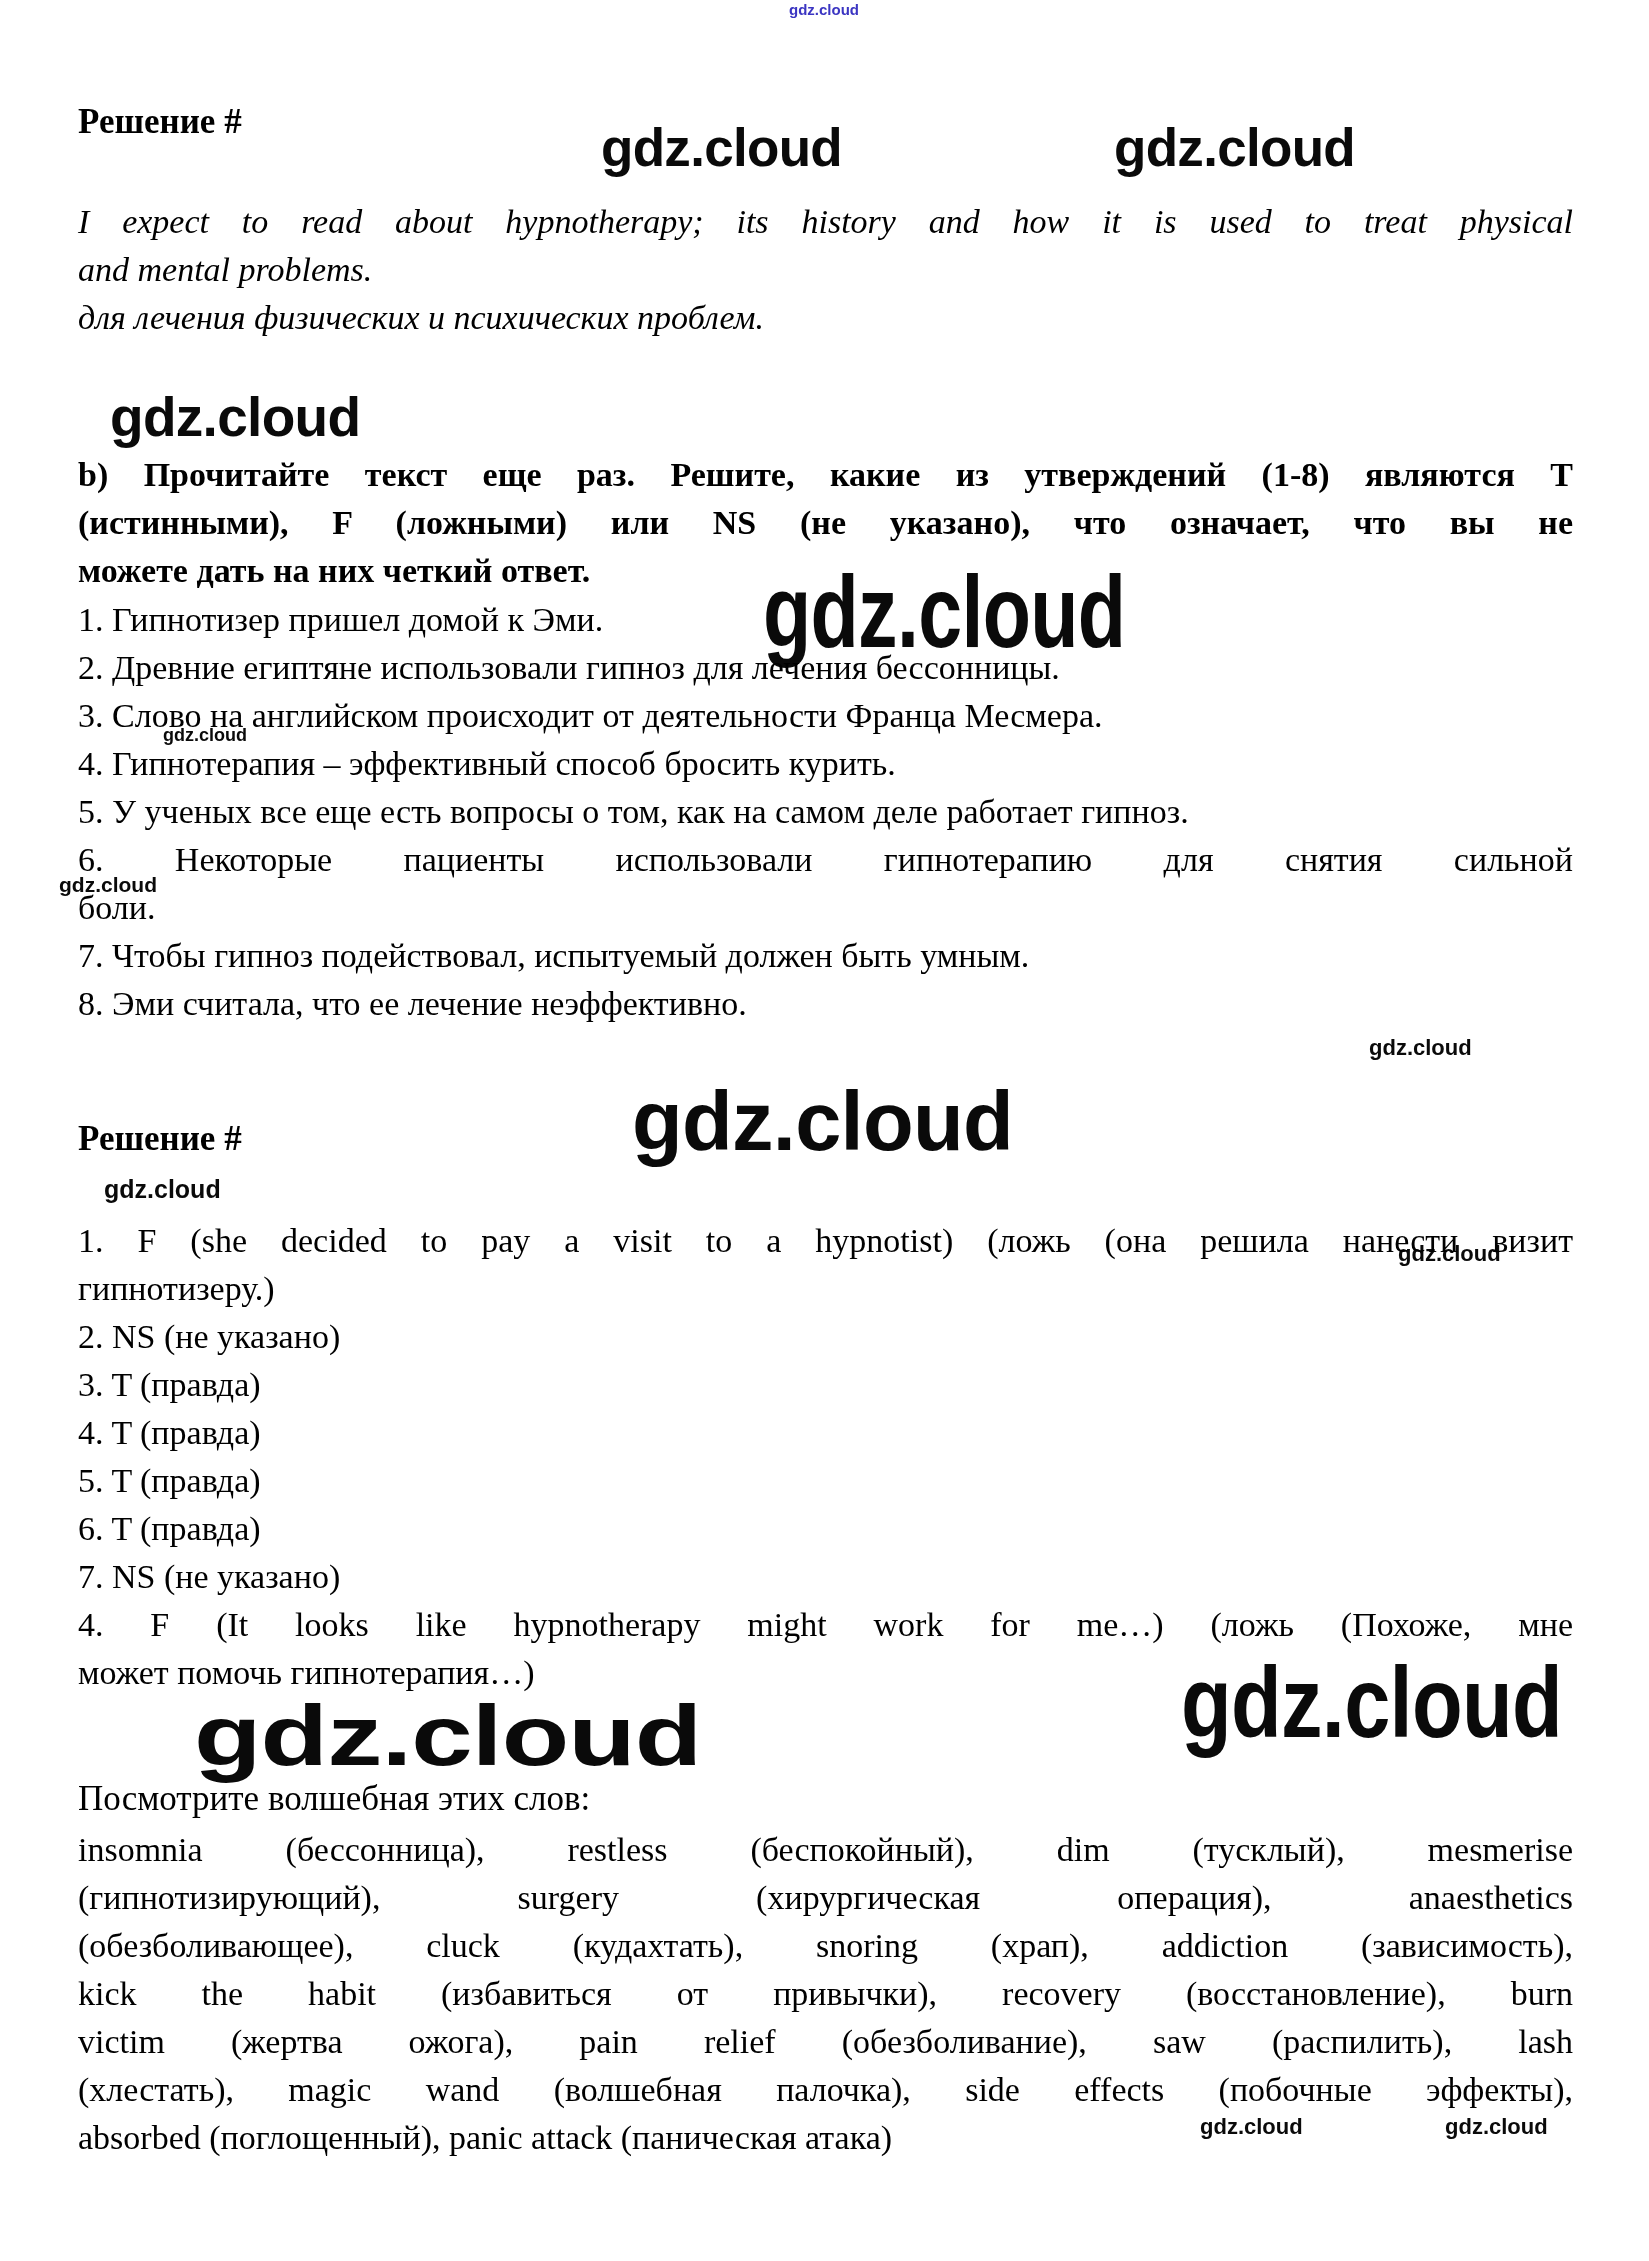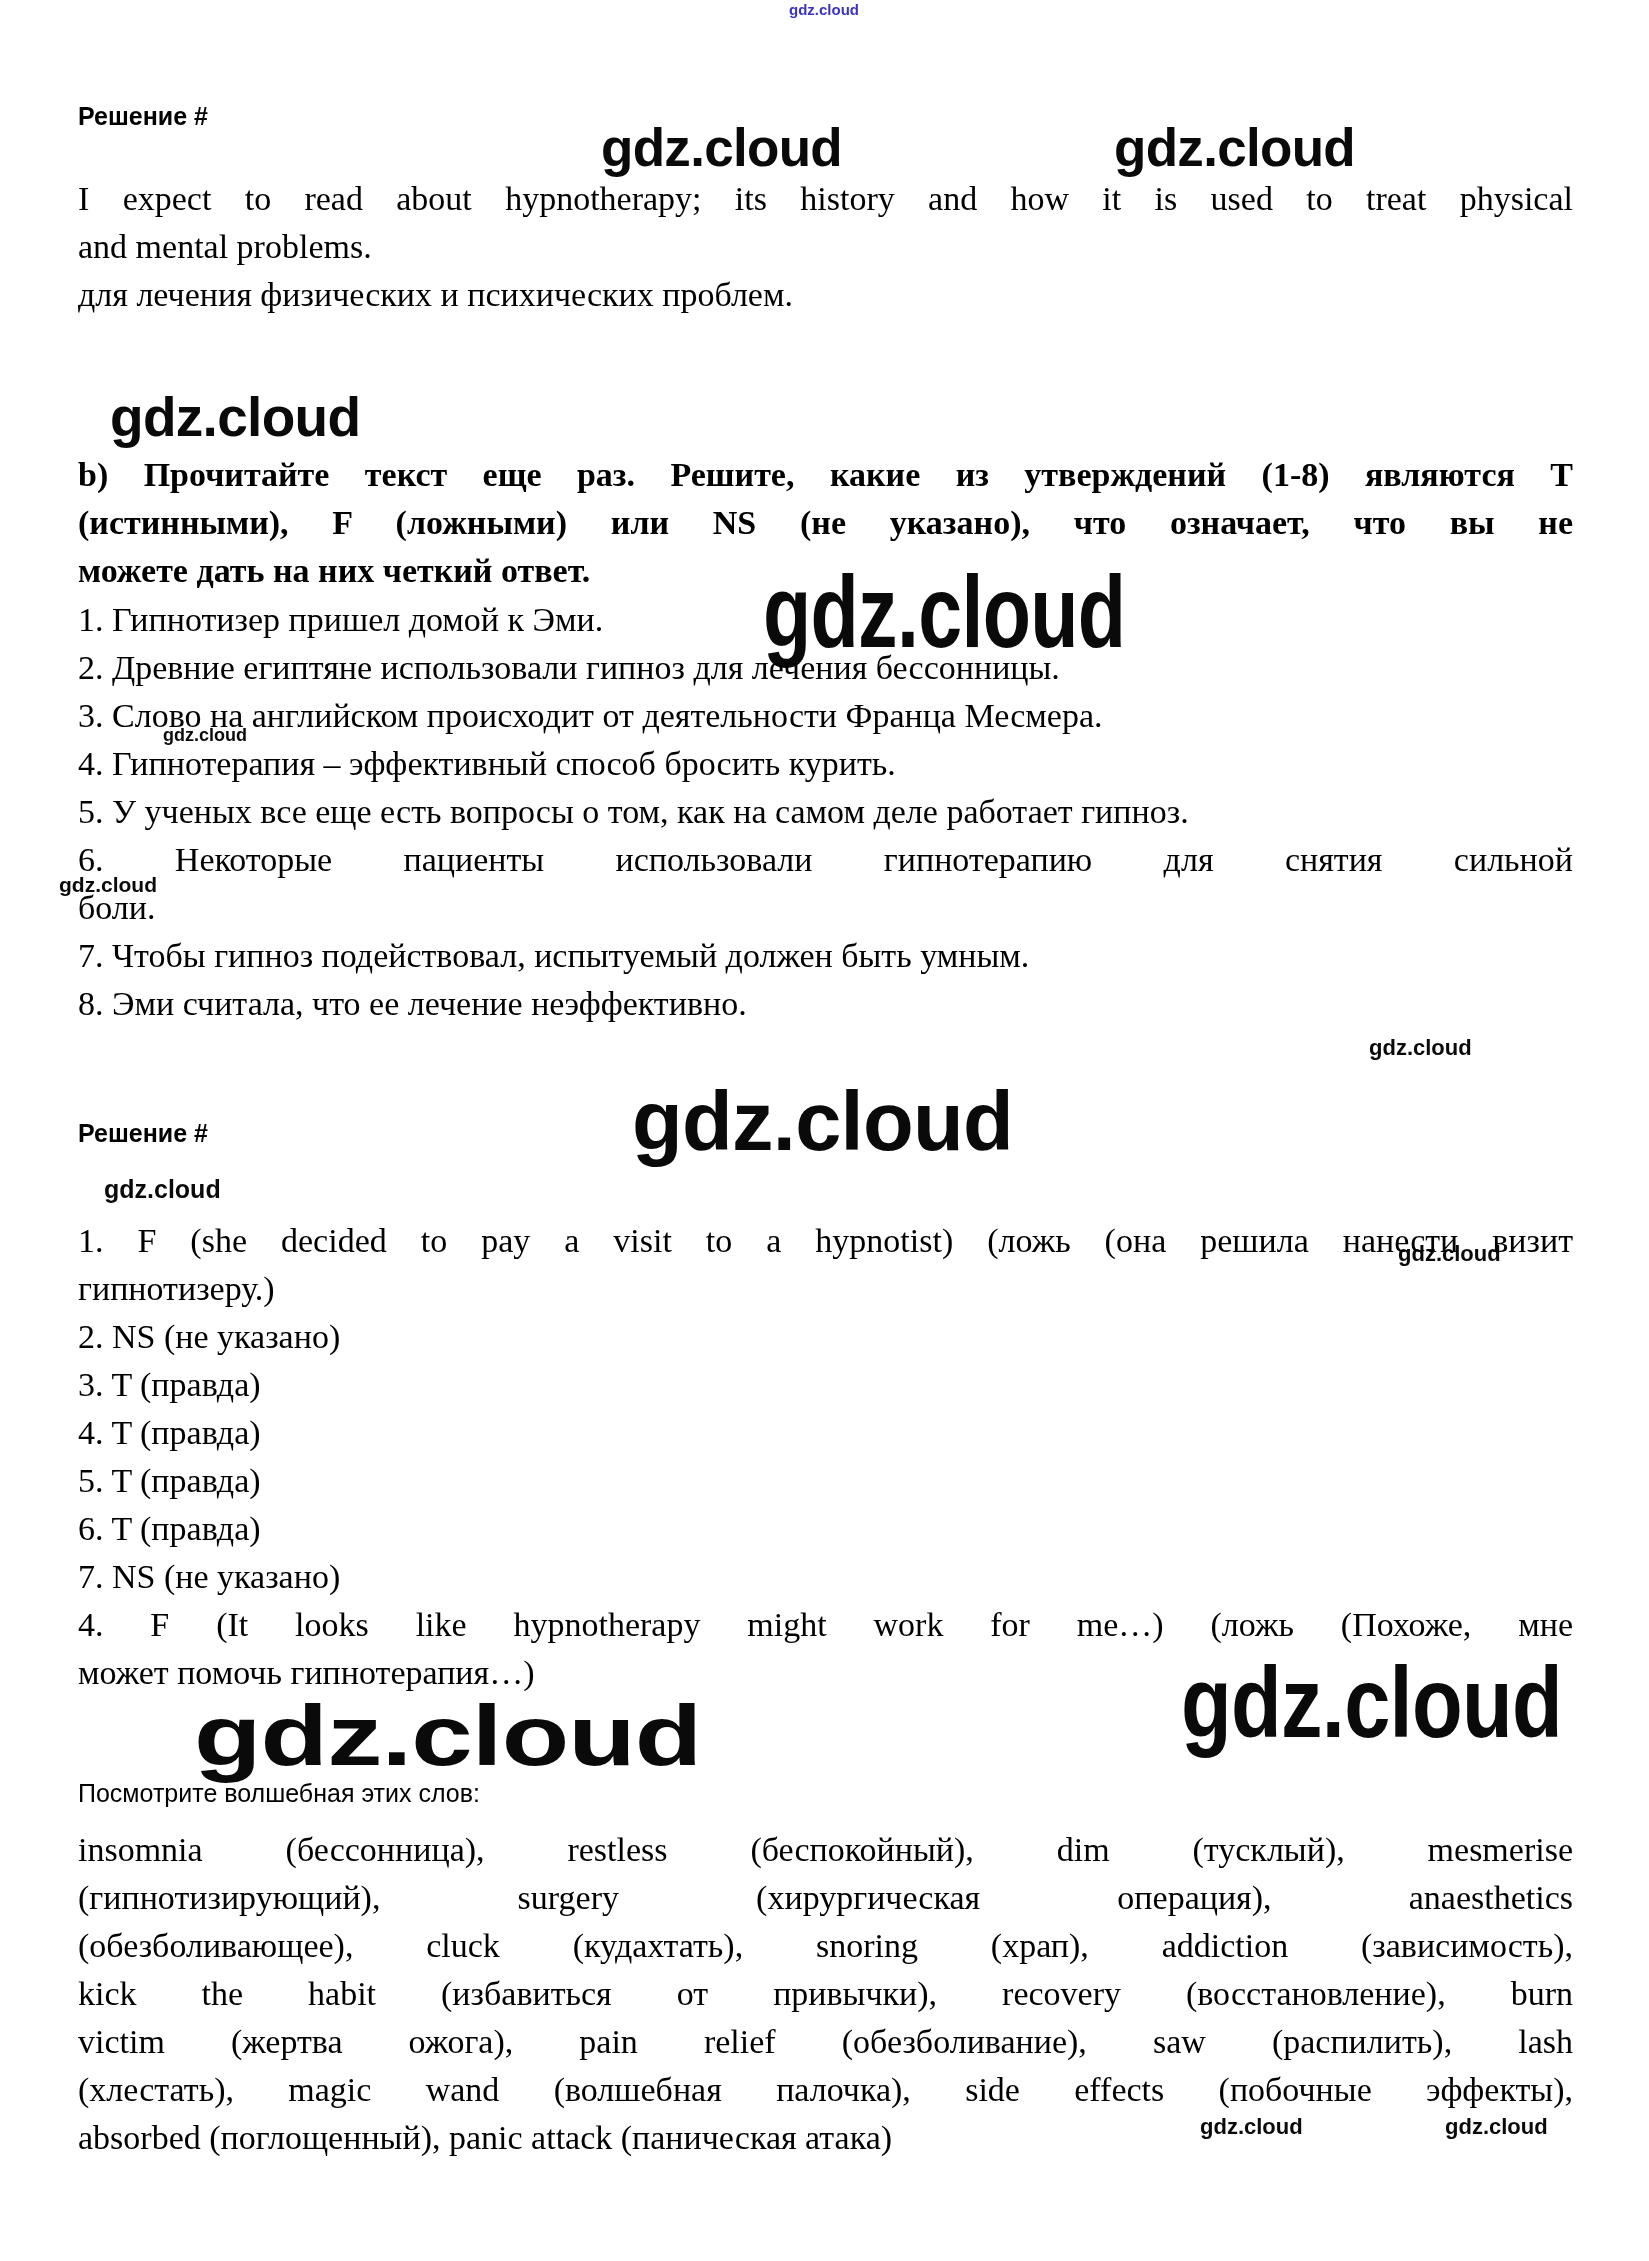--- a/index.html
+++ b/index.html
@@ -15,22 +15,22 @@
   .block { position:absolute; left:78px; width:1495px; z-index:2; }
   .ln {
     height:48px; line-height:48px;
     font-size:34px;
     white-space:nowrap;
     text-justify:inter-word;
   }
   .fill { text-align:justify; text-align-last:justify; }
   .heading {
     position:absolute; left:78px; z-index:2;
-    font-size:25px; font-weight:700;
-    font-family:Liberation Sans, sans-serif;
+    font-size:35px; font-weight:700;
+    font-family:Liberation Serif, serif;
     white-space:nowrap;
   }
   
   .wm {
     position:absolute; z-index:1;
     font-family:"Liberation Sans", sans-serif;
     font-weight:600; color:#0a0a0a;
     line-height:1; white-space:nowrap;
     letter-spacing:-0.7px;
   }
@@ -44,21 +44,21 @@
   #wm-rmid  { left:1369px; top:1037px; font-size:22px; letter-spacing:0; }
   #wm-bigc  { left:632px;  top:1080px; font-size:83px; }
   #wm-h2    { left:104px;  top:1177px; font-size:25px; letter-spacing:0; }
   #wm-vizit { left:1398px; top:1243px; font-size:22px; letter-spacing:0; }
   #wm-bigr  { left:1181px; top:1653px; font-size:83px; transform:scaleY(1.2); transform-origin:left top; }
   #wm-bigl  { left:194px;  top:1693px; font-size:85px; transform:scaleX(1.3); transform-origin:left top; }
   #wm-b1    { left:1200px; top:2116px; font-size:22px; letter-spacing:0; }
   #wm-b2    { left:1445px; top:2116px; font-size:22px; letter-spacing:0; }
 
   #sol1-heading { top:102px; }
-  #para1        { top:175px; }
+  #para1        { top:198px;font-style:italic; }
   #task         { top:451px;font-weight:bold; }
   #stmts        { top:596px; }
   #sol2-heading { top:1119px; }
   #answers      { top:1217px; }
   #vocab-intro  { top:1779px; }
   #vocab        { top:1826px; }
 </style>
 </head>
 <body>
 

